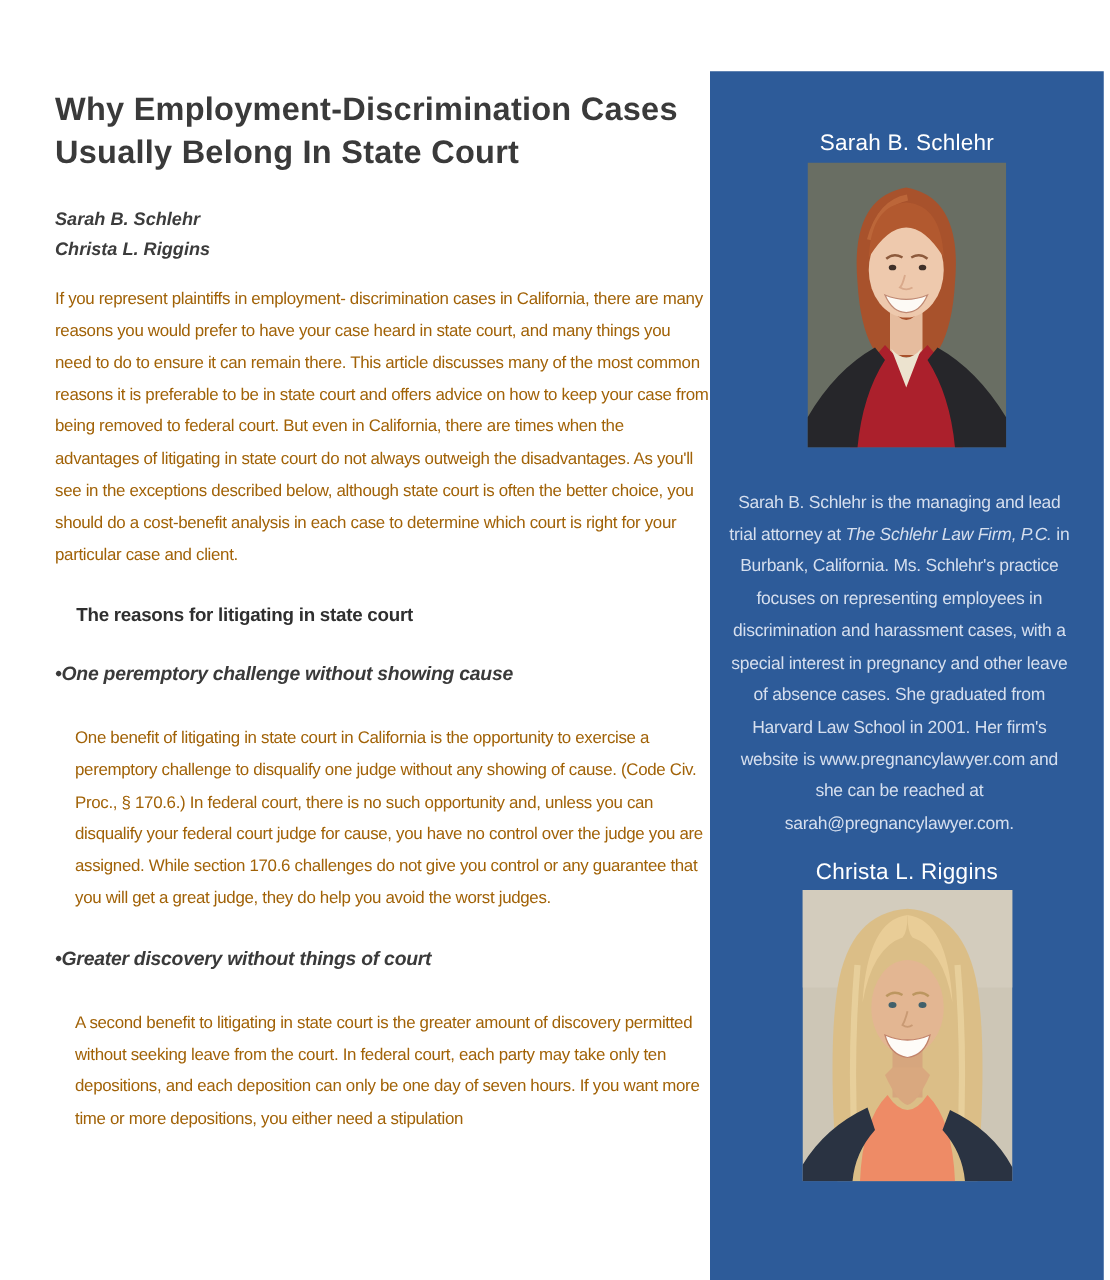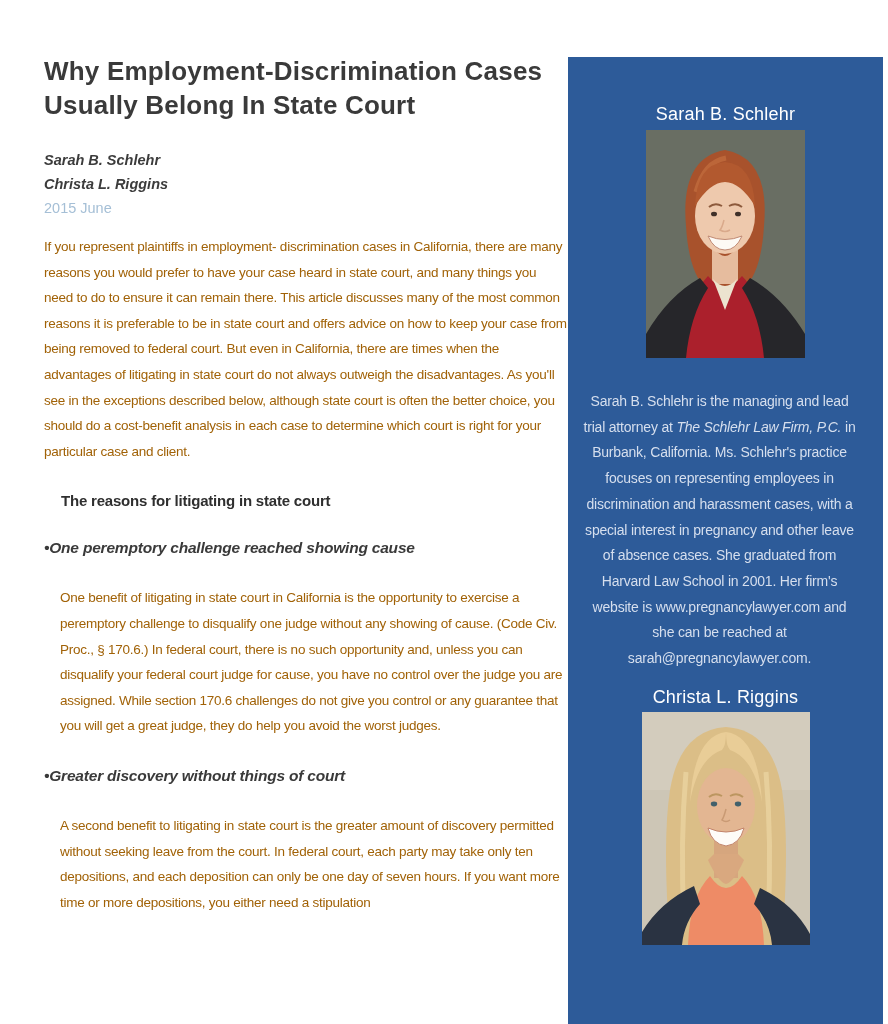--- a/index.html
+++ b/index.html
@@ -3,21 +3,21 @@
 <meta charset="utf-8">
 <style>
   html,body { margin:0; padding:0; }
   body {
     width:888px; height:1024px; position:relative; overflow:hidden;
     background:#ffffff;
     font-family:"Liberation Sans", sans-serif;
     -webkit-font-smoothing:antialiased;
   }
   
-  .article { position:absolute; left:44px; top:0; width:524px; }
+  .article { position:absolute; left:44px; top:16px; width:524px; }
   .title {
     margin:54px 0 0 0; font-size:26px; line-height:34px; font-weight:600;
     color:#3a3a3a; letter-spacing:0.2px;
   }
   .subtitle {
     margin:14px 0 0 0; width:534px; font-size:17px; line-height:22px;
     font-weight:700; color:#303030; letter-spacing:-0.1px;
   }
   .byline { margin-top:26px; }
   .author-line {
@@ -60,28 +60,27 @@
 </style>
 </head>
 <body>
 
 <div class="article">
   <h1 class="title">Why Employment-Discrimination Cases Usually Belong In State Court</h1>
 
   <div class="byline">
     <div class="author-line">Sarah B. Schlehr</div>
     <div class="author-line">Christa L. Riggins</div>
-    <div class="date-line">2015 June</div>
   </div>
 
   <p class="para">If you represent plaintiffs in employment- discrimination cases in California, there are many reasons you would prefer to have your case heard in state court, and many things you need to do to ensure it can remain there. This article discusses many of the most common reasons it is preferable to be in state court and offers advice on how to keep your case from being removed to federal court. But even in California, there are times when the advantages of litigating in state court do not always outweigh the disadvantages. As you'll see in the exceptions described below, although state court is often the better choice, you should do a cost-benefit analysis in each case to determine which court is right for your particular case and client.</p>
 
   <h2 class="section-heading">The reasons for litigating in state court</h2>
 
-  <h3 class="sub-heading">•One peremptory challenge reached showing cause</h3>
+  <h3 class="sub-heading">•One peremptory challenge without showing cause</h3>
   <p class="para para-body">One benefit of litigating in state court in California is the opportunity to exercise a peremptory challenge to disqualify one judge without any showing of cause. (Code Civ. Proc., § 170.6.) In federal court, there is no such opportunity and, unless you can disqualify your federal court judge for cause, you have no control over the judge you are assigned. While section 170.6 challenges do not give you control or any guarantee that you will get a great judge, they do help you avoid the worst judges.</p>
 
   <h3 class="sub-heading">•Greater discovery without things of court</h3>
   <p class="para para-body">A second benefit to litigating in state court is the greater amount of discovery permitted without seeking leave from the court. In federal court, each party may take only ten depositions, and each deposition can only be one day of seven hours. If you want more time or more depositions, you either need a stipulation</p>
 </div>
 
 <div class="sidebar">
   <div class="profile-name first">Sarah B. Schlehr</div>
 
   <div class="photo-frame">

